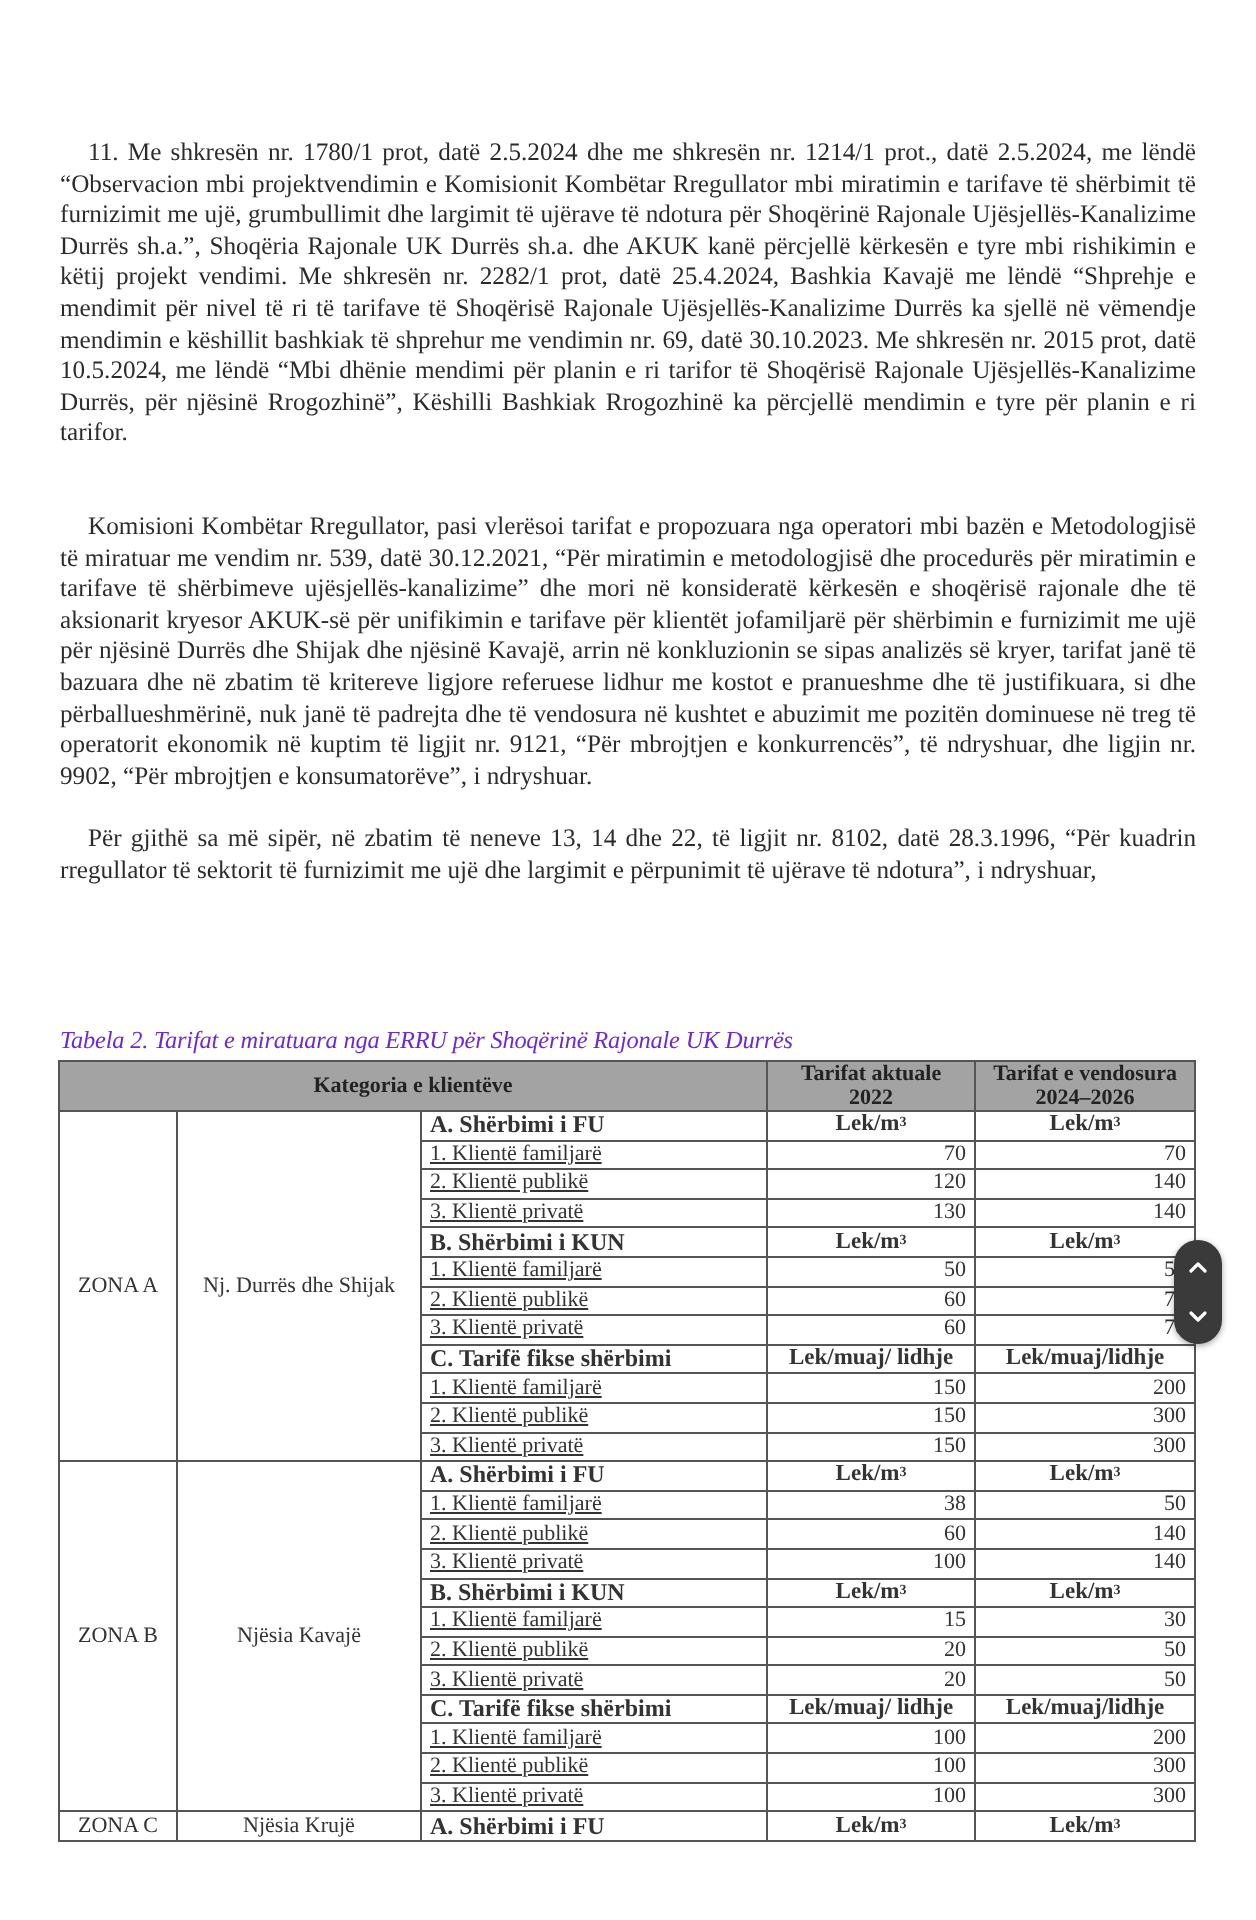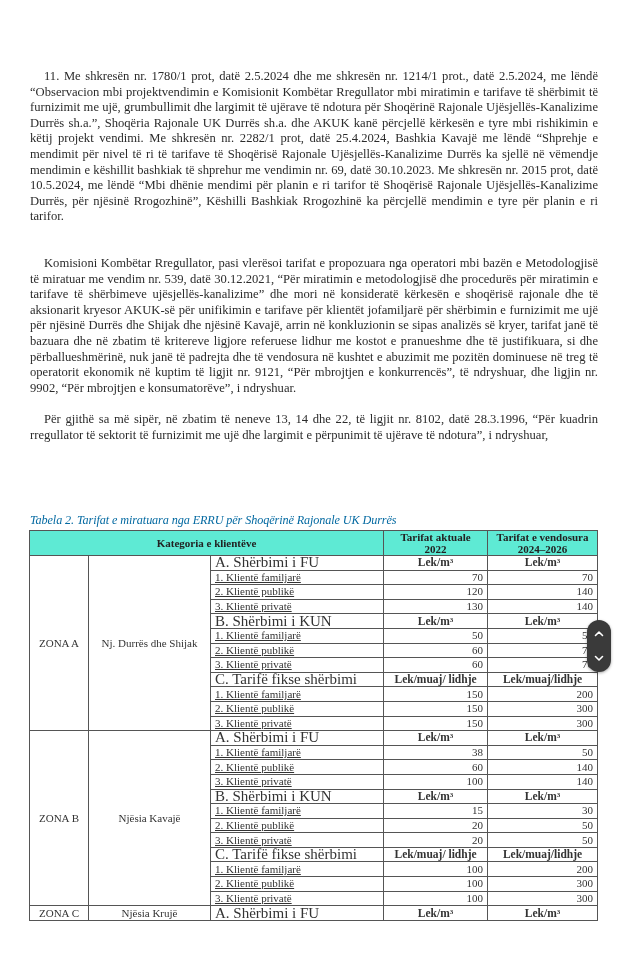--- a/index.html
+++ b/index.html
@@ -17,36 +17,36 @@
   #p2 { top: 256px; }
   #p3 { top: 412px; }
   .heading-vendosi {
     position: absolute; left: 0; width: 628px; top: 454px; text-align: center;
     font-size: 13px; color: #2b2b2b;
   }
   .item1 {
     position: absolute; left: 44px; top: 488px; font-size: 13px; color: #2b2b2b;
   }
   .caption {
-    position: absolute; left: 30px; top: 513px; font-size: 12.2px; font-style: italic; color: #0369a1;
+    position: absolute; left: 30px; top: 513px; font-size: 12.2px; font-style: italic; color: #6d28d9;
     font-family: "Liberation Serif", serif; letter-spacing: -0.1px;
   }
   table.tariffs {
     position: absolute; left: 29px; top: 530px; width: 568px;
     border-collapse: collapse; font-size: 11px; table-layout: fixed;
   }
   table.tariffs td, table.tariffs th {
     border: 1px solid #555; padding: 0 4px; height: 13.6px; line-height: 13px;
     color: #333; overflow: hidden; white-space: nowrap;
   }
   table.tariffs th {
-    background: #5eead4; font-weight: bold; height: 24px; line-height: 12px; text-align: center; color: #222;
+    background: #a3a3a3; font-weight: bold; height: 24px; line-height: 12px; text-align: center; color: #222;
   }
   td.zone, td.unit { text-align: center; font-weight: normal; color: #222; }
-  td.service { font-weight: normal; color: #222; font-size: 15px; }
+  td.service { font-weight: bold; color: #222; font-size: 12px; }
   td.unitval { font-weight: bold; text-align: center; color: #222; font-size: 11.5px; }
   td.val { text-align: right; }
   td.client { color: #444; text-decoration: underline; }
   sup { font-size: 7px; vertical-align: top; position: relative; top: -1px; }
   .scroll-widget {
     position: absolute; left: 587px; top: 620px; width: 24px; height: 52px;
     background: #3a3a3a; border-radius: 12px; box-shadow: 0 1px 3px rgba(0,0,0,0.35);
   }
   .scroll-btn {
     position: absolute; left: 0; width: 24px; height: 24px; display: flex; align-items: center; justify-content: center; cursor: pointer;

